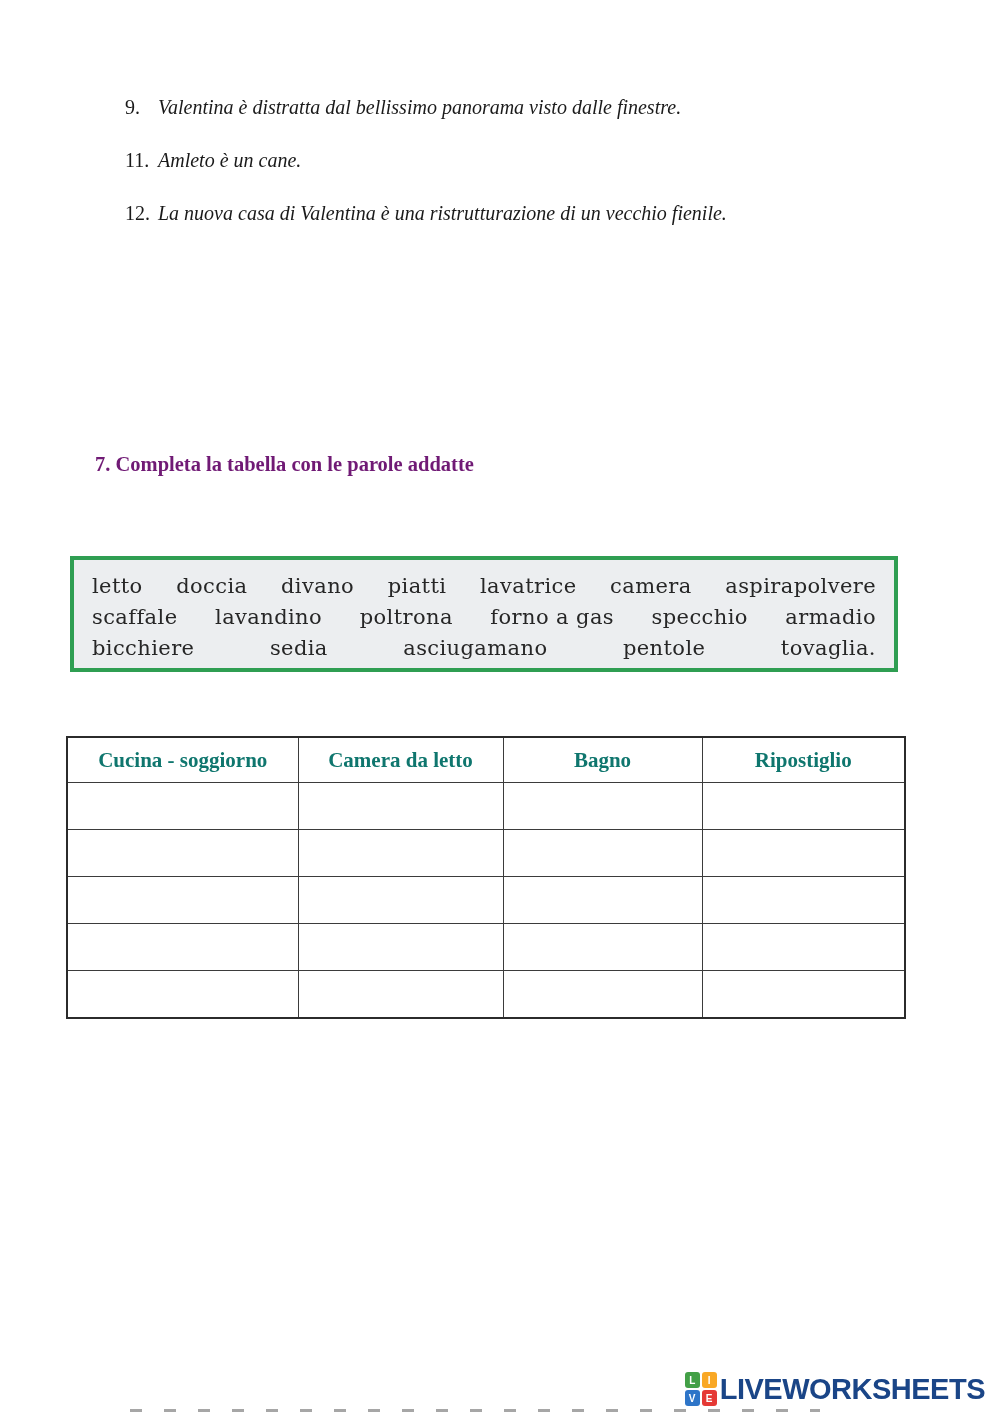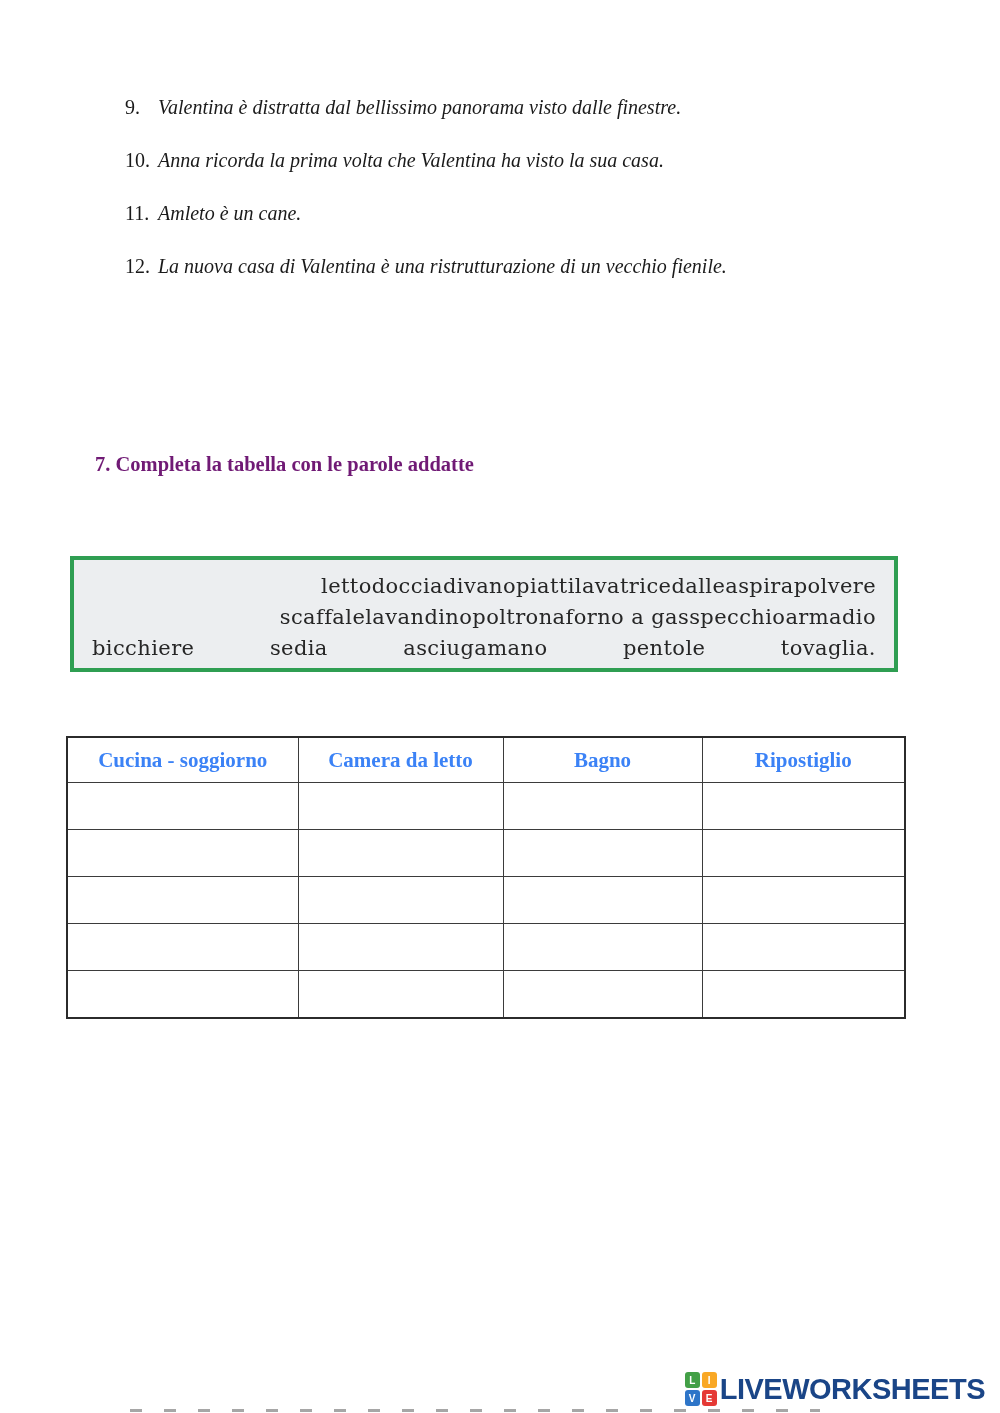--- a/index.html
+++ b/index.html
@@ -33,36 +33,36 @@
   .word-box{
     position:absolute;left:70px;top:556px;width:828px;height:116px;
     box-sizing:border-box;
     border:4px solid #2f9e52;
     background:#eceef0;
     padding:11px 14px 9px 14px;
     font-family:"DejaVu Serif", serif;
     font-size:21px;color:#262626;
     letter-spacing:0.4px;
   }
-  .wb-line{display:flex;justify-content:flex-end;line-height:31px;padding:0 4px;}
+  .wb-line{display:flex;justify-content:space-between;line-height:31px;padding:0 4px;}
   .wb-line.centered{justify-content:space-between;gap:45px;}
 
   
   .answer-table{
     position:absolute;left:66px;top:736px;
     border-collapse:collapse;table-layout:fixed;width:838px;
     background:#ffffff;
   }
   .answer-table th,.answer-table td{
     border:1.5px solid #3b3b3b;
   }
   .answer-table th{
     height:42px;
     font-family:"Liberation Serif", serif;
-    font-size:21px;font-weight:bold;color:#3b82f6;
+    font-size:21px;font-weight:bold;color:#0f766e;
     text-align:center;vertical-align:middle;
   }
   .answer-table td{height:44px;}
   .answer-table{border:2px solid #2b2b2b;}
   .col-1{width:231px;} .col-2{width:205px;} .col-3{width:199px;} .col-4{width:203px;}
 
   
   .lw-logo{
     position:absolute;top:1371px;right:15px;
     display:flex;align-items:center;gap:3px;
@@ -97,43 +97,39 @@
 <body>
 
 <div class="page">
 
   <div class="questions">
     <div class="q-item">
       <span class="q-num">9.</span>
       <span class="q-text">Valentina è distratta dal bellissimo panorama visto dalle finestre.</span>
     </div>
     <div class="q-item">
-      <span class="q-num">10.</span>
-      <span class="q-text">Anna ricorda la prima volta che Valentina ha visto la sua casa.</span>
-    </div>
-    <div class="q-item">
       <span class="q-num">11.</span>
       <span class="q-text">Amleto è un cane.</span>
     </div>
     <div class="q-item">
       <span class="q-num">12.</span>
       <span class="q-text">La nuova casa di Valentina è una ristrutturazione di un vecchio fienile.</span>
     </div>
   </div>
 
   <div class="exercise-heading">7. Completa la tabella con le parole addatte</div>
 
   <div class="word-box">
     <div class="wb-line">
       <span>letto</span>
       <span>doccia</span>
       <span>divano</span>
       <span>piatti</span>
       <span>lavatrice</span>
-      <span>dalle</span>
+      <span>camera</span>
       <span>aspirapolvere</span>
     </div>
     <div class="wb-line">
       <span>scaffale</span>
       <span>lavandino</span>
       <span>poltrona</span>
       <span>forno a gas</span>
       <span>specchio</span>
       <span>armadio</span>
     </div>

